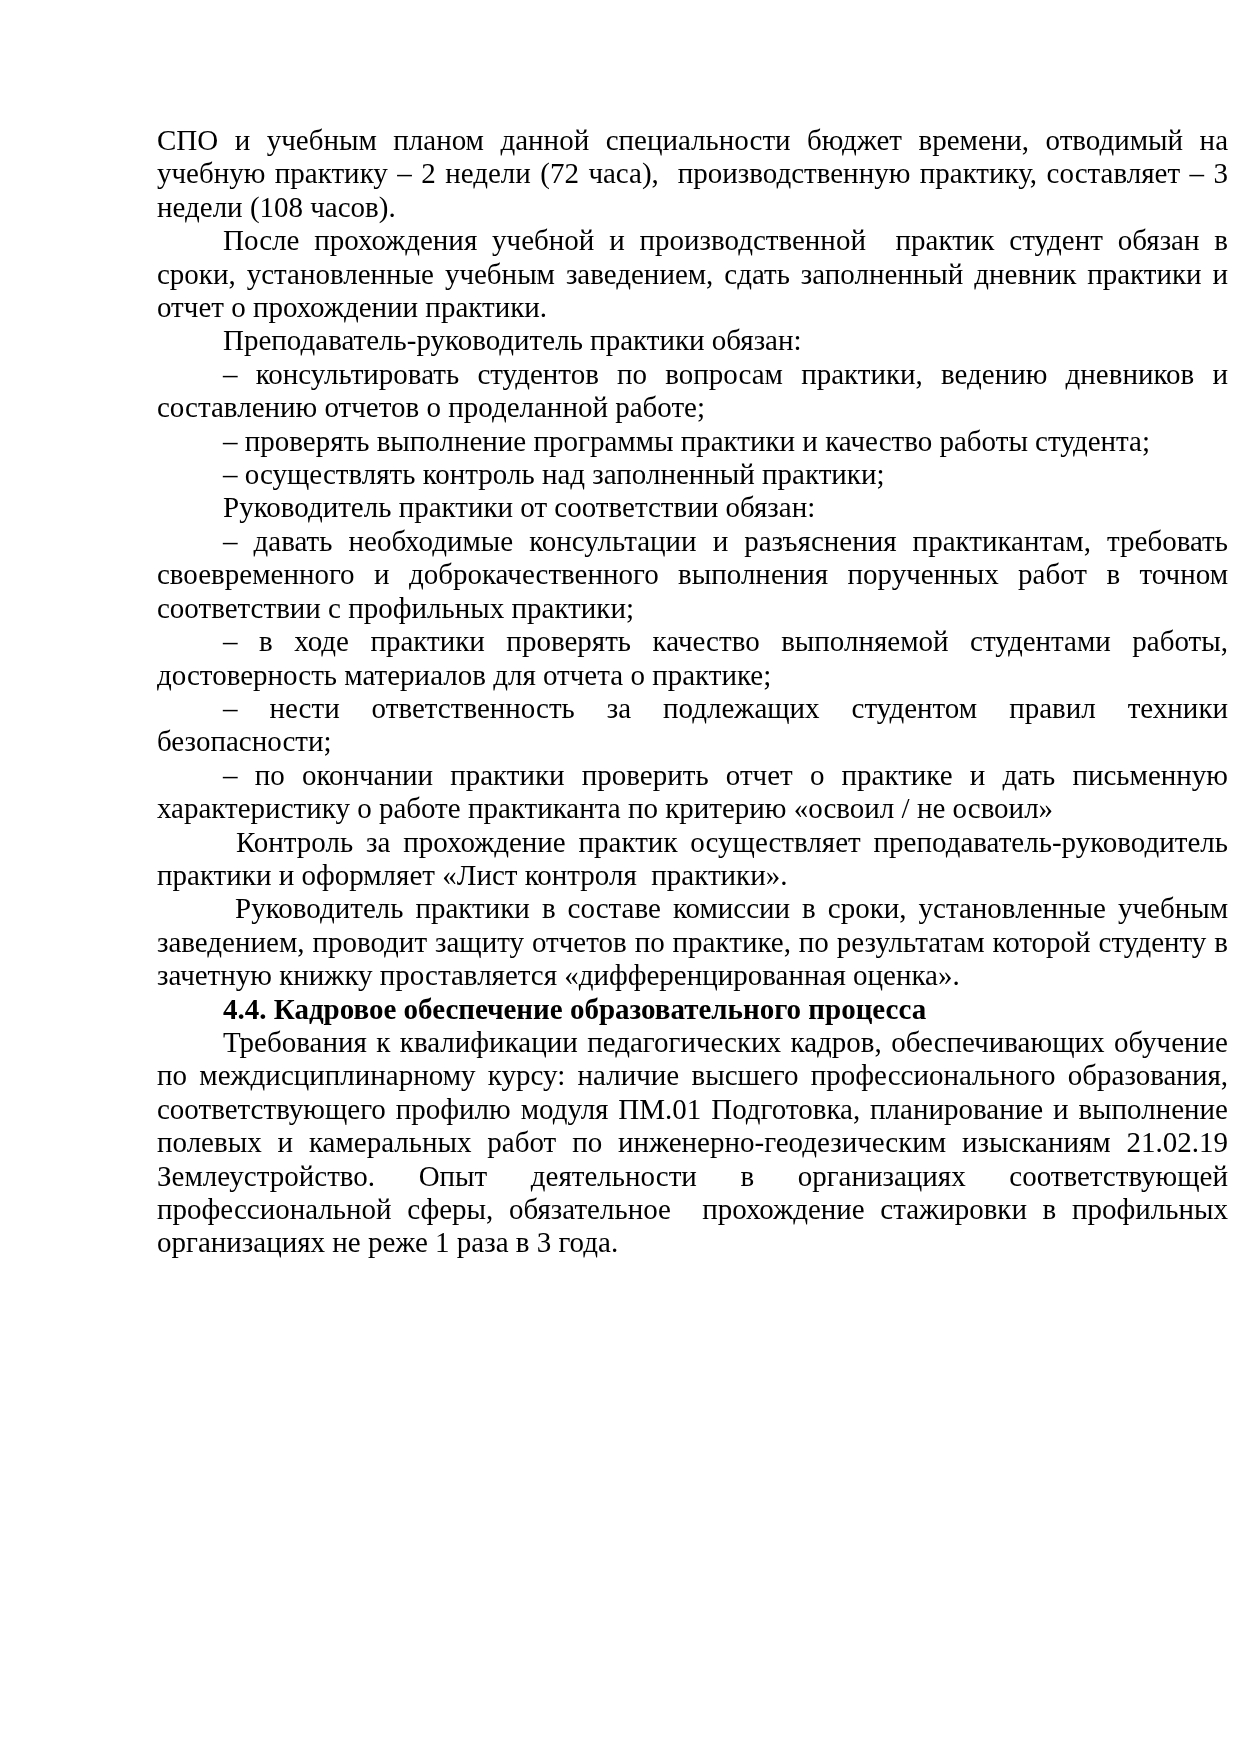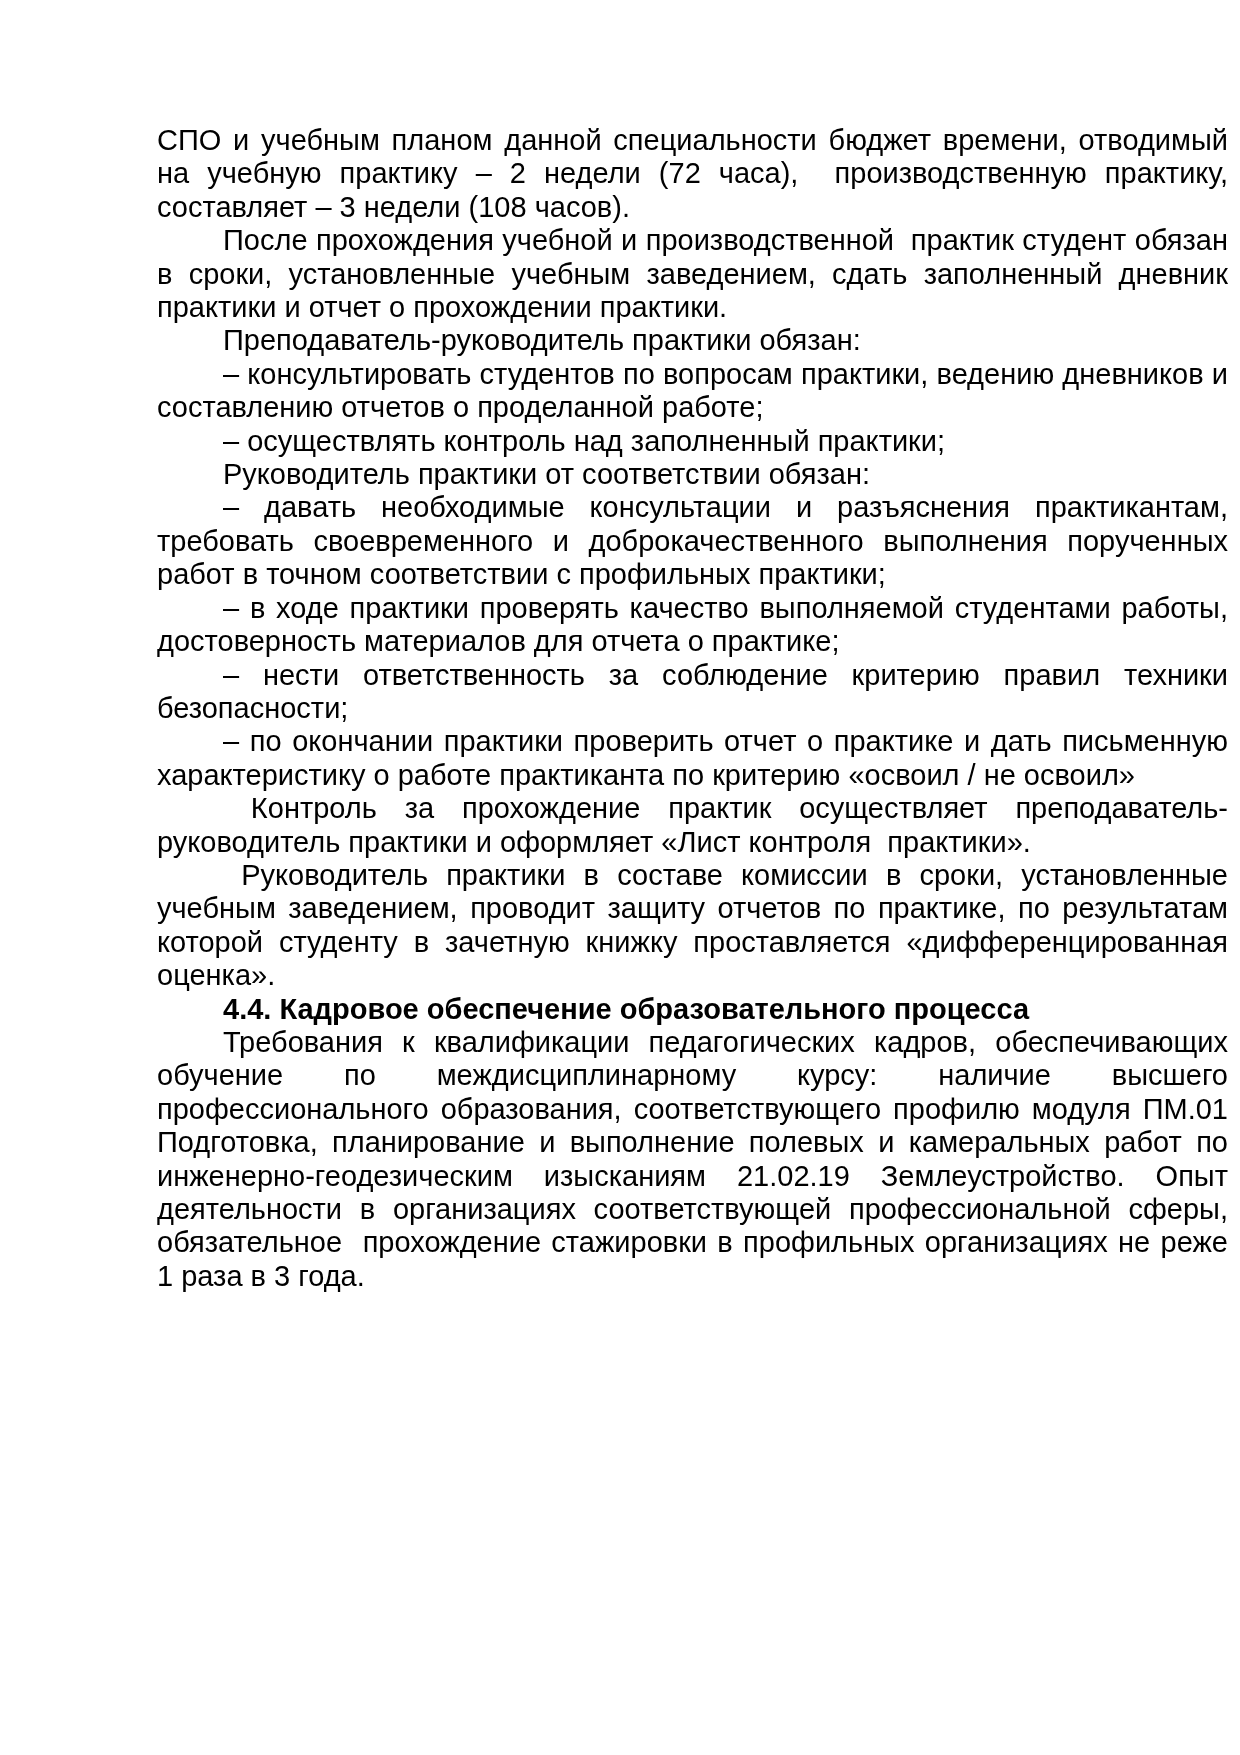--- a/index.html
+++ b/index.html
@@ -12,21 +12,21 @@
     width: 1240px;
     height: 1755px;
     background: #ffffff;
     overflow: hidden;
   }
   .text-block {
     position: absolute;
     left: 157px;
     top: 124px;
     width: 1071px;
-    font-family: Liberation Sans, sans-serif;
+    font-family: Liberation Serif, serif;
     font-size: 29px;
     line-height: 33.4px;
     color: #000000;
     text-align: justify;
   }
   .text-block p {
     margin: 0;
     padding: 0;
     text-indent: 66px;
     white-space: pre-wrap;
@@ -40,24 +40,25 @@
 </style>
 </head>
 <body>
 
 <div class="page">
   <div class="text-block">
       <p class="no-indent">СПО и учебным планом данной специальности бюджет времени, отводимый на учебную практику – 2 недели (72 часа),  производственную практику, составляет – 3 недели (108 часов).</p>
       <p>После прохождения учебной и производственной  практик студент обязан в сроки, установленные учебным заведением, сдать заполненный дневник практики и отчет о прохождении практики.</p>
       <p>Преподаватель-руководитель практики обязан:</p>
       <p>– консультировать студентов по вопросам практики, ведению дневников и составлению отчетов о проделанной работе;</p>
+      <p>– проверять выполнение программы практики и качество работы студента;</p>
       <p>– осуществлять контроль над заполненный практики;</p>
       <p>Руководитель практики от соответствии обязан:</p>
       <p>– давать необходимые консультации и разъяснения практикантам, требовать своевременного и доброкачественного выполнения порученных работ в точном соответствии с профильных практики;</p>
       <p>– в ходе практики проверять качество выполняемой студентами работы, достоверность материалов для отчета о практике;</p>
-      <p>– нести ответственность за соблюдение критерию правил техники безопасности;</p>
+      <p>– нести ответственность за подлежащих студентом правил техники безопасности;</p>
       <p>– по окончании практики проверить отчет о практике и дать письменную характеристику о работе практиканта по критерию «освоил / не освоил»</p>
       <p> Контроль за прохождение практик осуществляет преподаватель-руководитель практики и оформляет «Лист контроля  практики».</p>
       <p> Руководитель практики в составе комиссии в сроки, установленные учебным заведением, проводит защиту отчетов по практике, по результатам которой студенту в зачетную книжку проставляется «дифференцированная оценка».</p>
       <p class="heading">4.4. Кадровое обеспечение образовательного процесса</p>
       <p>Требования к квалификации педагогических кадров, обеспечивающих обучение по междисциплинарному курсу: наличие высшего профессионального образования, соответствующего профилю модуля ПМ.01 Подготовка, планирование и выполнение полевых и камеральных работ по инженерно-геодезическим изысканиям 21.02.19 Землеустройство. Опыт деятельности в организациях соответствующей профессиональной сферы, обязательное  прохождение стажировки в профильных организациях не реже 1 раза в 3 года.</p>
     </div>
 </div>
 
 </body></html>

